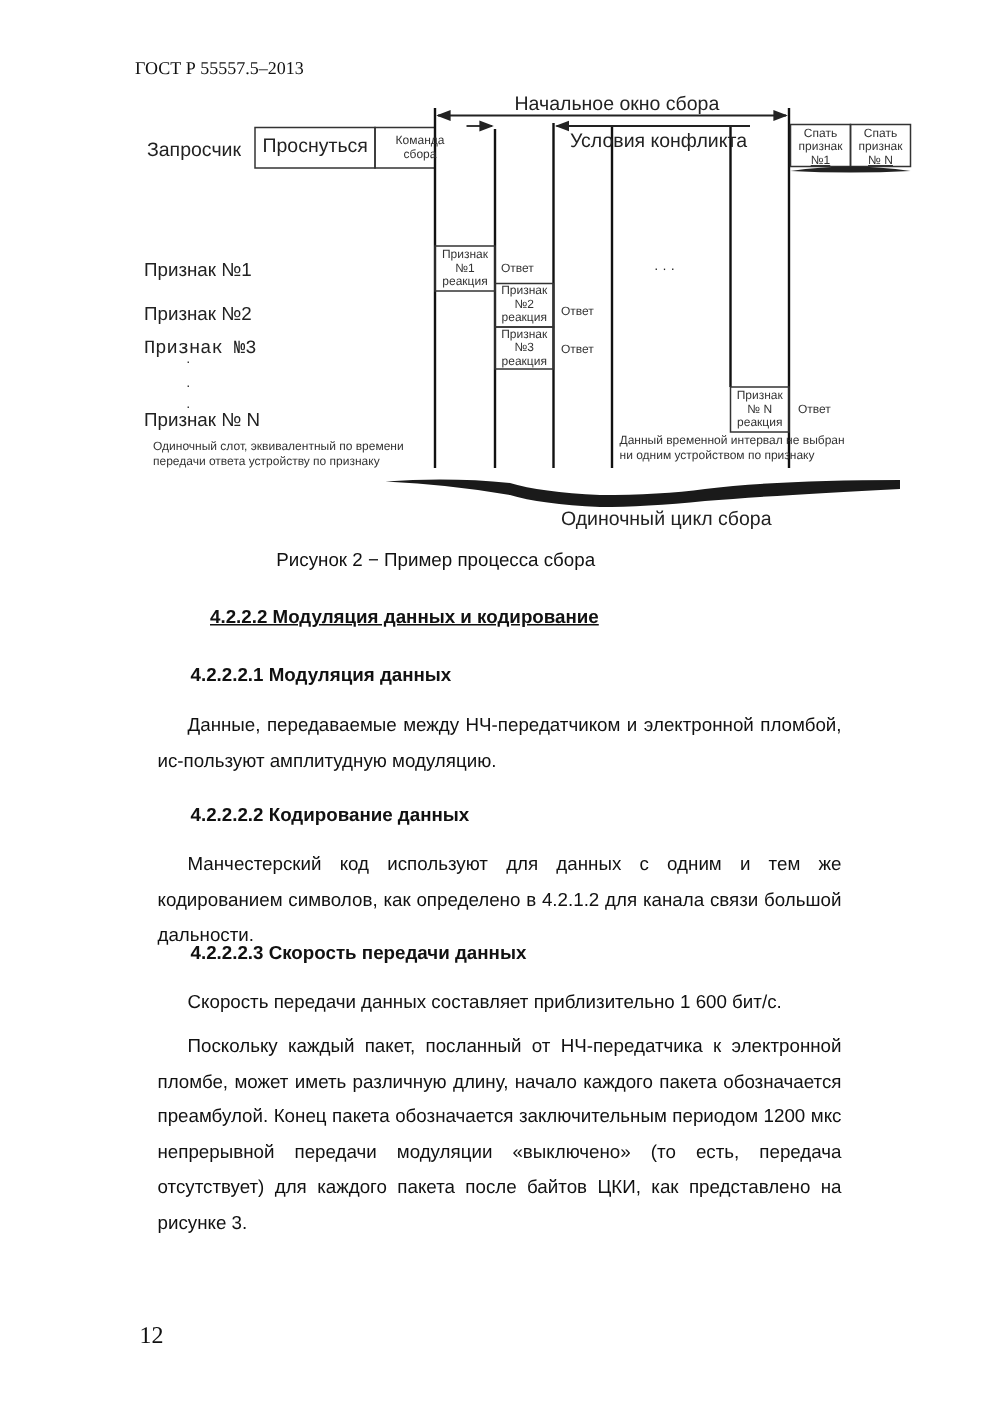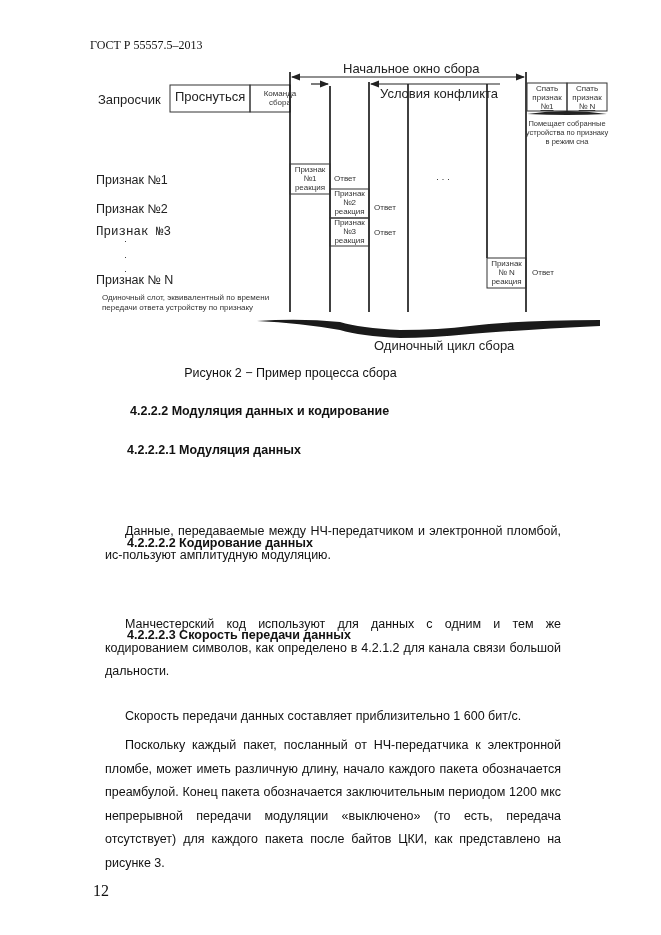--- a/index.html
+++ b/index.html
@@ -6,21 +6,21 @@
   body { width: 661px; height: 935px; position: relative; overflow: hidden;
          font-family: "Liberation Sans", sans-serif; color: #111; }
   .abs { position: absolute; }
   .header { left: 90px; top: 38px; font-size: 12px; font-family: Liberation Serif, serif; }
   .fig { left: 0; top: 0; width: 661px; height: 370px; }
   .fig svg { position: absolute; left: 0; top: 0; }
   .lbl { position: absolute; font-family: "Liberation Sans", sans-serif; color: #222; white-space: nowrap; }
   .small { font-size: 8px; line-height: 9px; text-align: center; color: #333; }
   .caption { left: 0; width: 581px; top: 366px; text-align: center; font-size: 12.5px; }
   .h2 { font-weight: bold; font-size: 12.5px; }
-  .para { font-size: 12.5px; line-height: 23.5px; text-align: justify; width: 456px; left: 105px; margin-top: 48px; }
+  .para { font-size: 12.5px; line-height: 23.5px; text-align: justify; width: 456px; left: 105px; }
   .pageno { left: 93px; top: 882px; font-family: "Liberation Serif", serif; font-size: 16px; }
 </style>
 </head>
 <body>
 
 <div class="abs header">ГОСТ Р 55557.5–2013</div>
 
 <div class="abs fig">
   <svg width="661" height="370">
     <defs>
@@ -71,25 +71,20 @@
   <div class="lbl small" style="left:527px;top:84px;width:40px;">
     <div>Спать</div>
     <div>признак</div>
     <div style="text-decoration:underline;">№1</div>
   </div>
   <div class="lbl small" style="left:567px;top:84px;width:40px;">
     <div>Спать</div>
     <div>признак</div>
     <div style="text-decoration:underline;">№ N</div>
   </div>
-  <div class="lbl small" style="left:518px;top:119px;width:98px;font-size:7.5px;">
-    <div>Помещает собранные</div>
-    <div>устройства по признаку</div>
-    <div>в режим сна</div>
-  </div>
 
   <div class="lbl" style="left:96px;top:173px;font-size:12.5px;">Признак №1</div>
   <div class="lbl" style="left:96px;top:202px;font-size:12.5px;">Признак №2</div>
   <div class="lbl" style="left:96px;top:225px;font-size:12.5px;font-family:Liberation Mono, monospace;">Признак №3</div>
   <div class="lbl" style="left:124px;top:236px;font-size:9px;">·</div>
   <div class="lbl" style="left:124px;top:252px;font-size:9px;">·</div>
   <div class="lbl" style="left:124px;top:266px;font-size:9px;">·</div>
   <div class="lbl" style="left:96px;top:273px;font-size:12.5px;">Признак № N</div>
 
   <div class="lbl" style="left:436px;top:174px;font-size:9px;">· · ·</div>
@@ -119,26 +114,30 @@
     <div>Признак</div>
     <div>№ N</div>
     <div>реакция</div>
   </div>
   <div class="lbl small" style="left:532px;top:268px;text-align:left;">Ответ</div>
 
   <div class="lbl" style="left:102px;top:293px;font-size:8px;line-height:10px;color:#333;">
     <div>Одиночный слот, эквивалентный по времени</div>
     <div>передачи ответа устройству по признаку</div>
   </div>
+  <div class="lbl" style="left:413px;top:289px;font-size:8px;line-height:10px;color:#333;">
+    <div>Данный временной интервал не выбран</div>
+    <div>ни одним устройством по признаку</div>
+  </div>
   <div class="lbl" style="left:374px;top:338px;font-size:13px;">Одиночный цикл сбора</div>
 </div>
 
 <div class="abs caption">Рисунок 2 − Пример процесса сбора</div>
 
-<div class="abs h2" style="left:130px;top:404px;">4.2.2.2  Модуляция данных и кодирование</div>
+<div class="abs h2" style="left:140px;top:404px;text-decoration:underline;">4.2.2.2  Модуляция данных и кодирование</div>
 <div class="abs h2" style="left:127px;top:443px;">4.2.2.2.1 Модуляция данных</div>
 <div class="abs para" style="top:472px;text-indent:20px;">Данные, передаваемые между НЧ-передатчиком и электронной пломбой, ис-пользуют амплитудную модуляцию.</div>
 
 <div class="abs h2" style="left:127px;top:536px;">4.2.2.2.2  Кодирование данных</div>
 <div class="abs para" style="top:565px;text-indent:20px;">Манчестерский код используют для данных с одним и тем же кодированием символов, как определено в 4.2.1.2 для канала связи большой дальности.</div>
 
 <div class="abs h2" style="left:127px;top:628px;">4.2.2.2.3 Скорость передачи данных</div>
 <div class="abs para" style="top:657px;text-indent:20px;">Скорость передачи данных составляет приблизительно 1 600 бит/с.</div>
 <div class="abs para" style="top:686px;text-indent:20px;">Поскольку каждый пакет, посланный от НЧ-передатчика к электронной пломбе, может иметь различную длину, начало каждого пакета обозначается преамбулой. Конец пакета обозначается заключительным периодом 1200 мкс непрерывной передачи модуляции «выключено» (то есть, передача отсутствует) для каждого пакета после байтов ЦКИ, как представлено на рисунке 3.</div>
 

